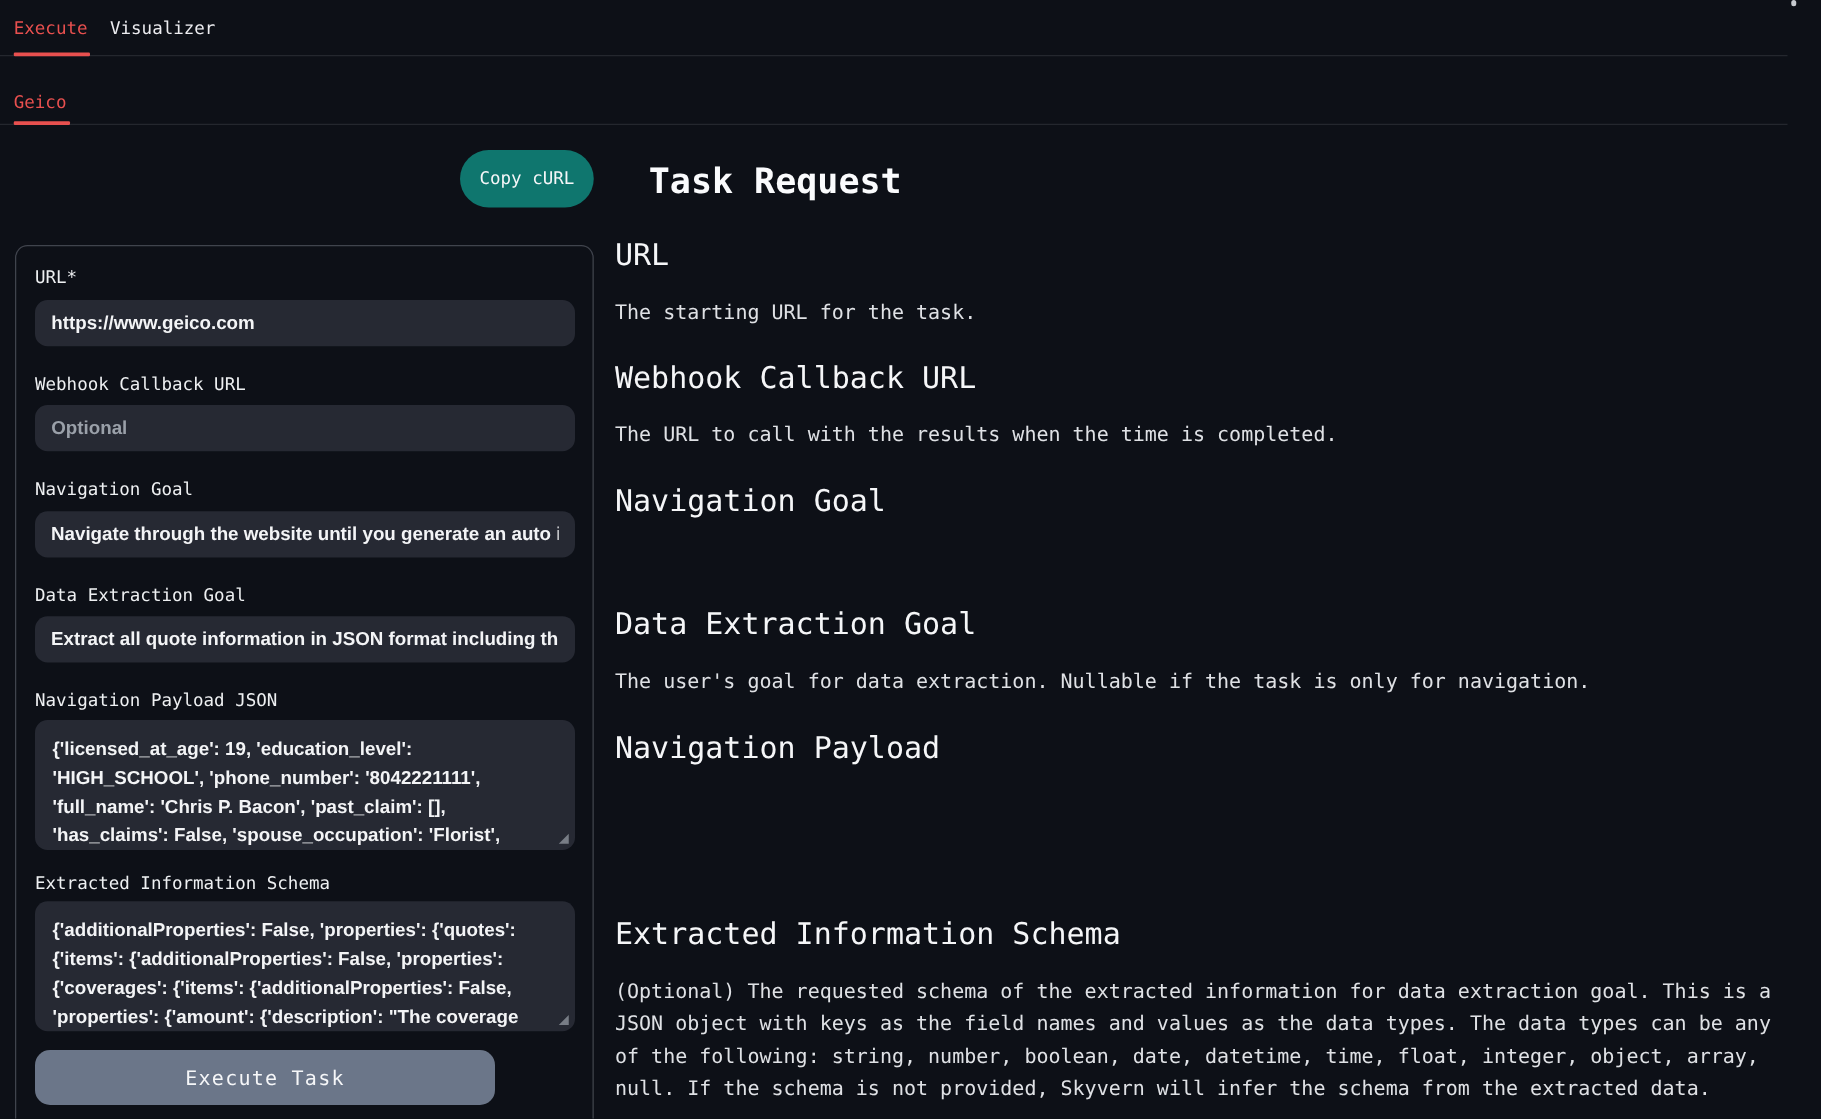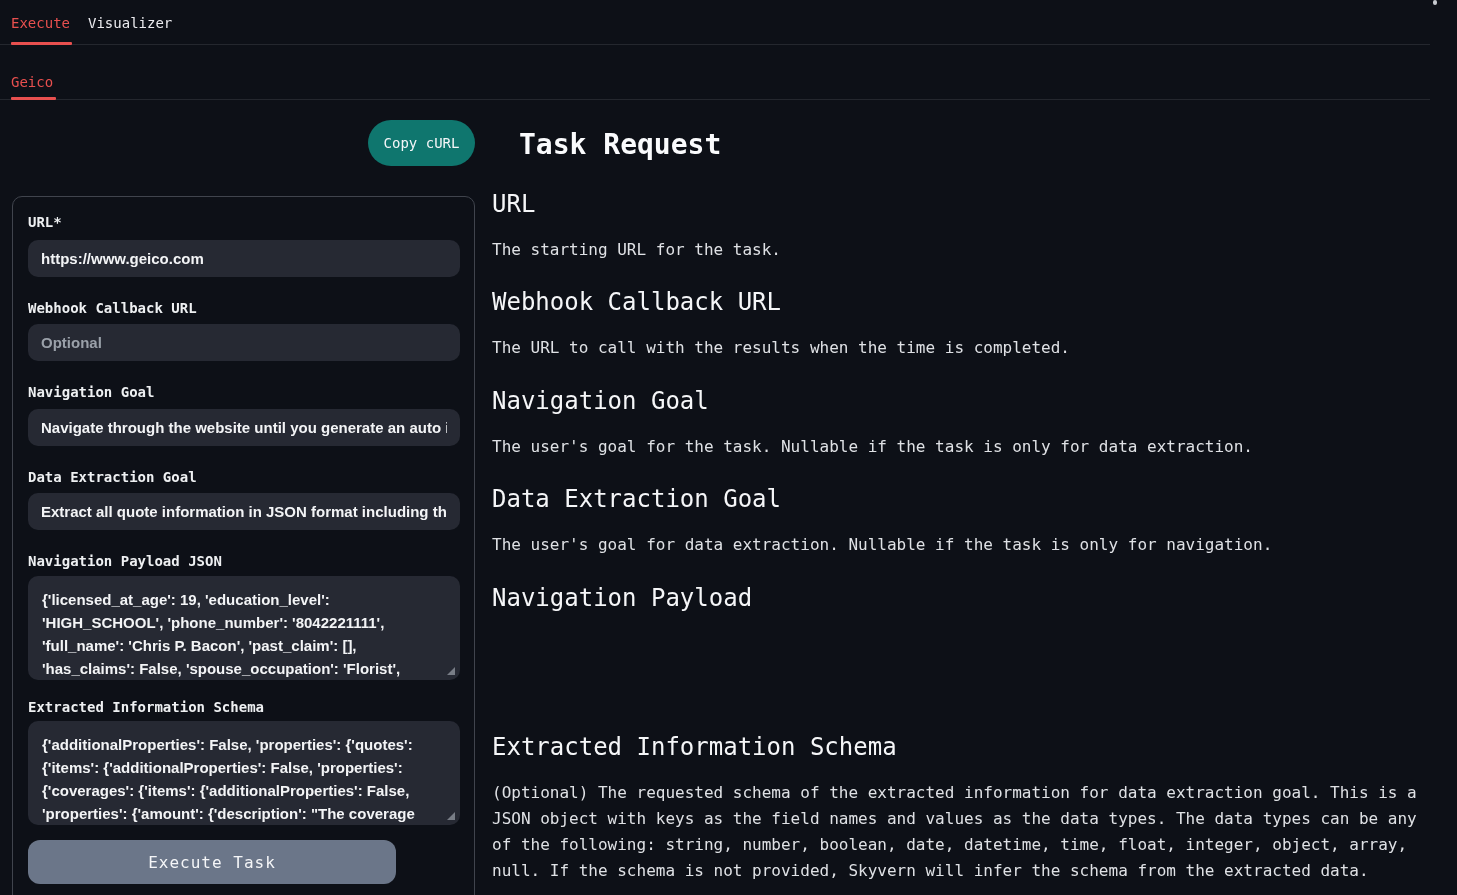--- a/index.html
+++ b/index.html
@@ -34,21 +34,21 @@
     background: #0f766e; border: none; border-radius: 23px;
     color: #f5f6f8; font-family: "DejaVu Sans Mono", monospace; font-size: 14px;
     display: flex; align-items: center; justify-content: center; cursor: pointer;
   }
   .task-card {
     position: absolute; left: 12px; top: 196px; width: 463px; height: 714px;
     border: 1px solid #40444d; border-radius: 10px; background: transparent;
   }
   .field-label {
     position: absolute; left: 28px;
-    font-size: 14px; line-height: 20px; color: #eef0f2; font-weight: bold;
+    font-size: 14px; line-height: 20px; color: #eef0f2;
   }
   .lbl-url { top: 212px; }
   .lbl-webhook { top: 298px; }
   .lbl-navgoal { top: 382px; }
   .lbl-dataext { top: 467px; }
   .lbl-payload { top: 551px; }
   .lbl-schema { top: 697px; }
   .text-input {
     position: absolute; left: 28px; width: 432px; height: 37px;
     background: #262933; border: none; border-radius: 10px; outline: none;
@@ -152,21 +152,20 @@
 
   <h2 class="docs-title">Task Request</h2>
 
   <div class="doc-heading h-url">URL</div>
   <div class="doc-body b-url">The starting URL for the task.</div>
 
   <div class="doc-heading h-webhook">Webhook Callback URL</div>
   <div class="doc-body b-webhook">The URL to call with the results when the time is completed.</div>
 
   <div class="doc-heading h-navgoal">Navigation Goal</div>
-  <div class="doc-body b-navgoal">The user's goal for the task. Nullable if the task is only for data extraction.</div>
 
   <div class="doc-heading h-dataext">Data Extraction Goal</div>
   <div class="doc-body b-dataext">The user's goal for data extraction. Nullable if the task is only for navigation.</div>
 
   <div class="doc-heading h-payload">Navigation Payload</div>
 
   <div class="doc-heading h-schema">Extracted Information Schema</div>
   <div class="doc-body b-schema">(Optional) The requested schema of the extracted information for data extraction goal. This is a JSON object with keys as the field names and values as the data types. The data types can be any of the following: string, number, boolean, date, datetime, time, float, integer, object, array, null. If the schema is not provided, Skyvern will infer the schema from the extracted data.</div>
 
   <div class="scrollbar-thumb"></div>

